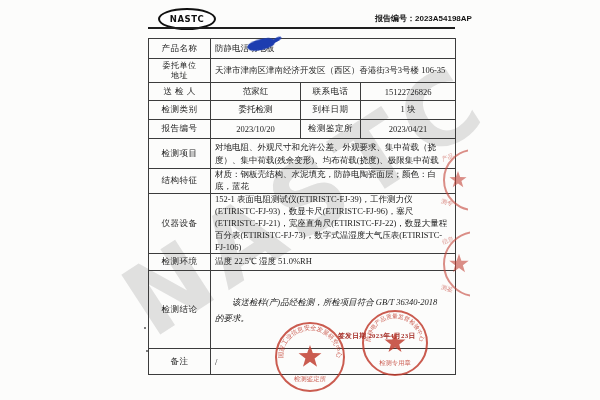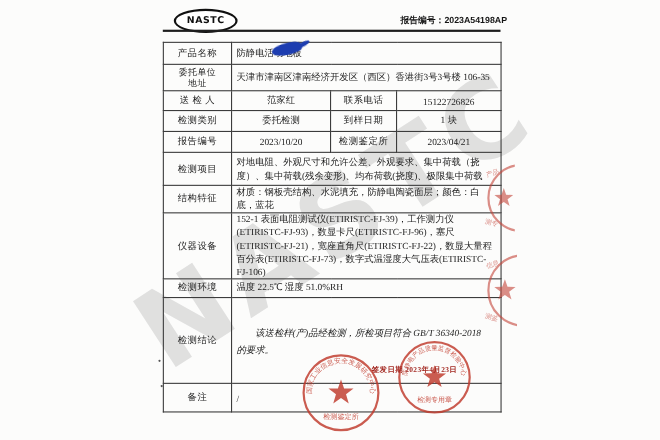--- a/index.html
+++ b/index.html
@@ -17,21 +17,21 @@
   }
   
   .logo {
     position:absolute; left:158px; top:8px; width:54px; height:18px; z-index:2;
     border:2px solid #101010; border-radius:50%;
     display:flex; align-items:center; justify-content:center;
     font-family:"DejaVu Sans", sans-serif; font-weight:bold; font-size:8.5px;
     letter-spacing:0.5px; color:#101010; background:#fff;
   }
   .report-no {
-    position:absolute; left:364px; top:13px; z-index:2;
+    position:absolute; left:375px; top:13px; z-index:2;
     font-family:"Liberation Sans", sans-serif; font-weight:bold; font-size:8px;
     color:#141414; white-space:nowrap;
   }
   .header-rule { position:absolute; left:148px; top:27px; width:307px; height:2px; background:#1e1e1e; z-index:2; }
 
   
   table.report { position:absolute; left:148px; top:38px; width:307px; border-collapse:collapse; z-index:2; table-layout:fixed; }
   table.report td { border:1px solid #3c3c3c; padding:0 4px; font-size:8.5px; vertical-align:middle; overflow:hidden; }
   td.lbl { text-align:center; font-size:9px; letter-spacing:0.5px; padding:0 2px;margin-top:27px; }
   td.lbl .wrapnarrow { display:inline-block; width:38px; font-size:8px; line-height:1.15; }

